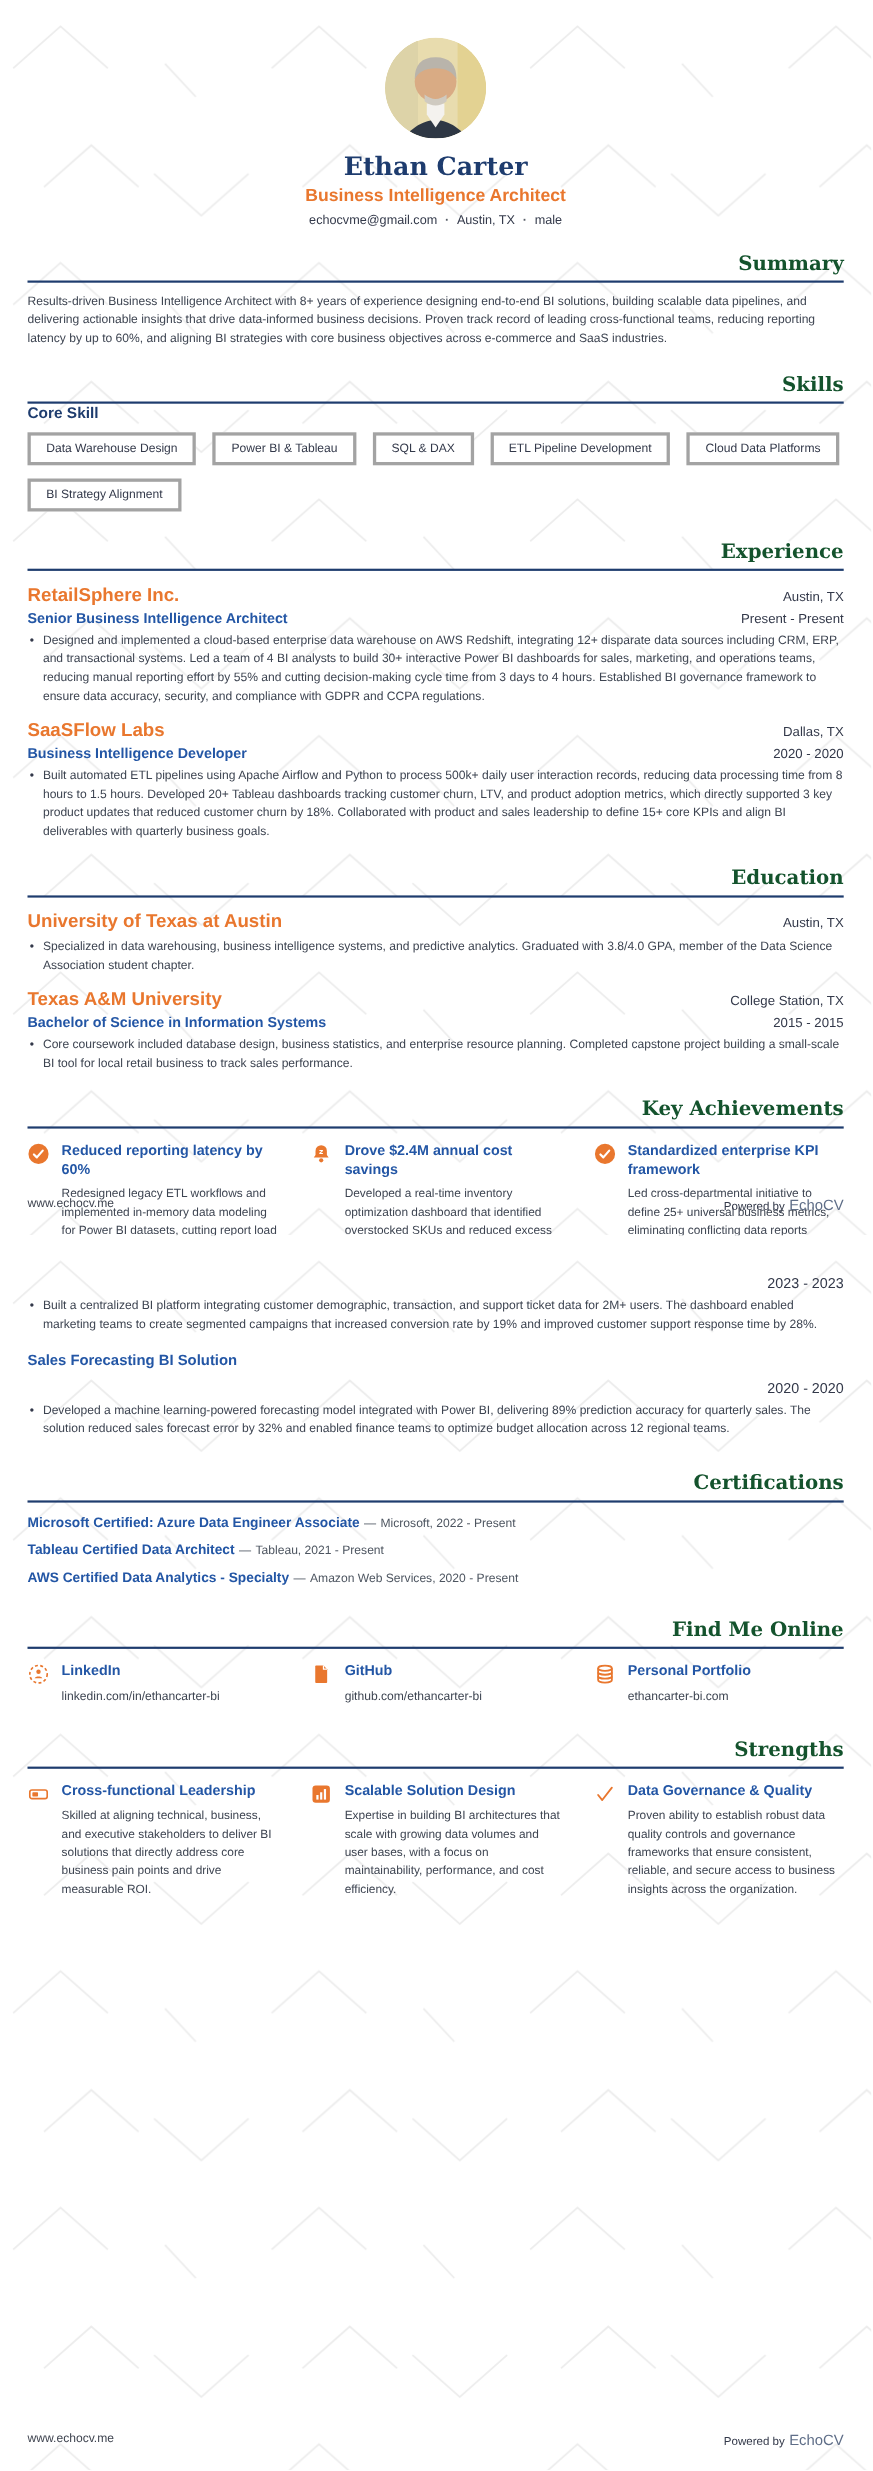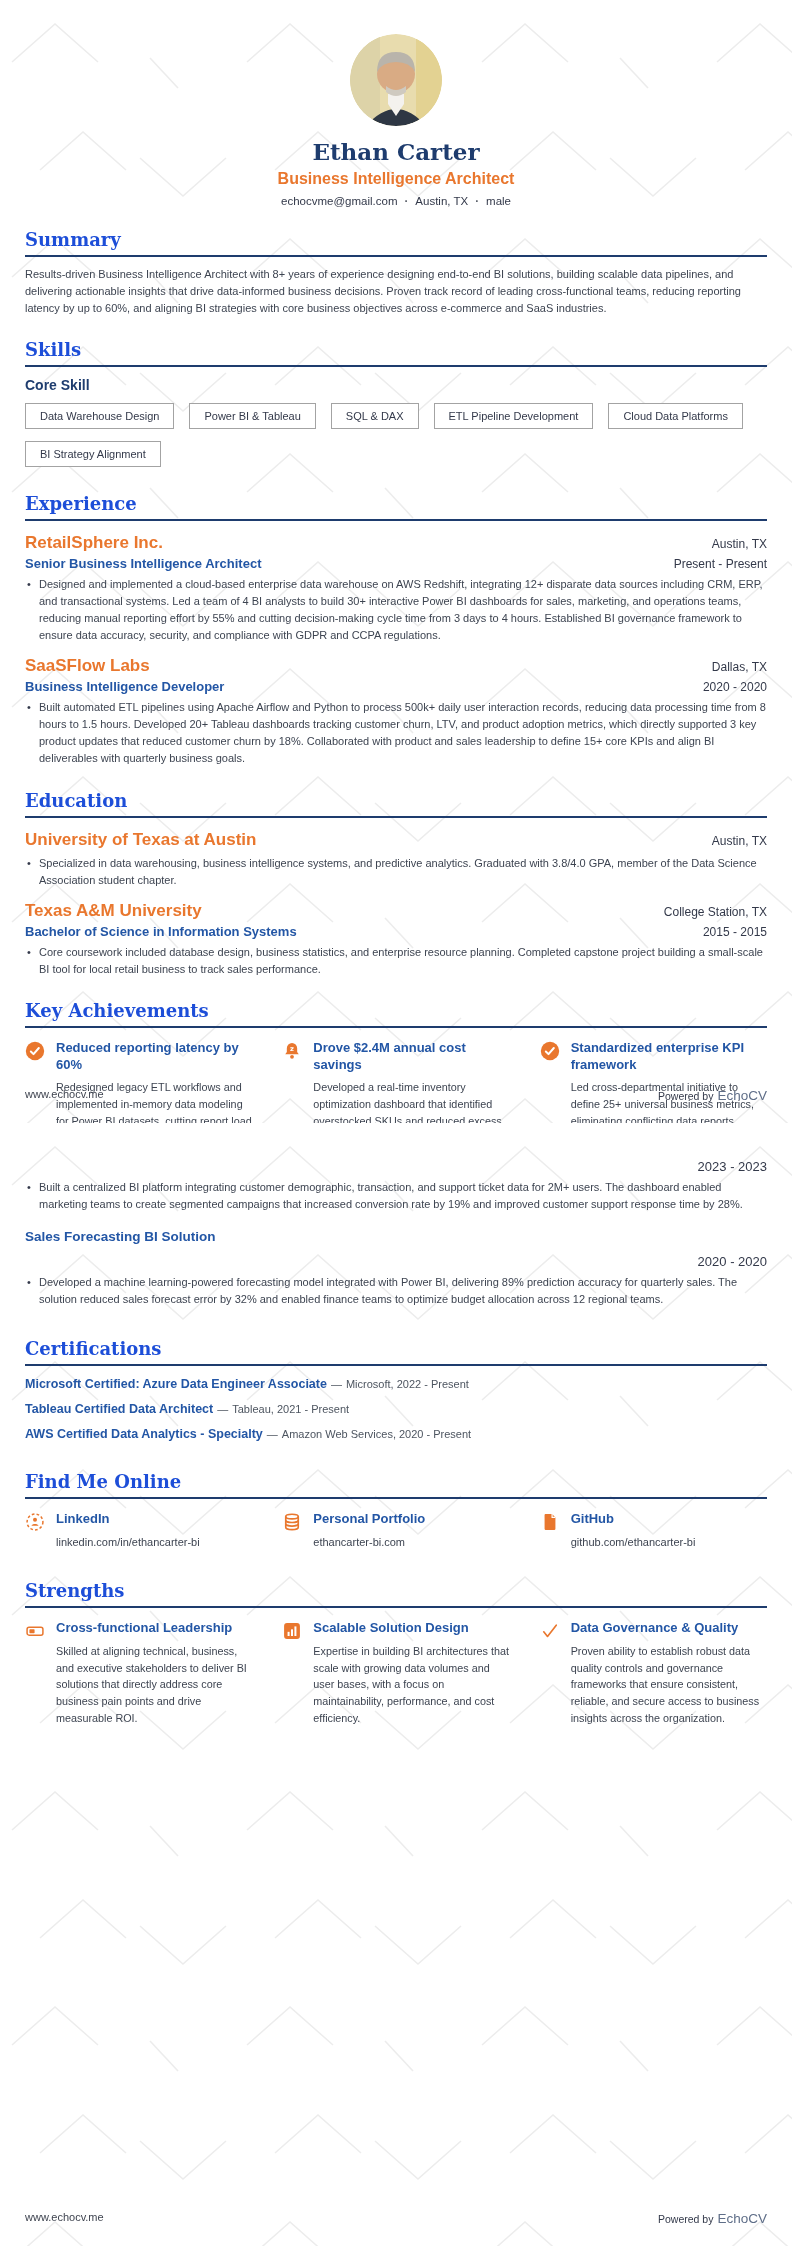--- a/index.html
+++ b/index.html
@@ -16,28 +16,28 @@
   
   .avatar-wrap { display:flex; justify-content:center; padding-top:34px; }
   .avatar { width:92px; height:92px; border-radius:50%; overflow:hidden; display:block; }
   .name { text-align:center; font-family:"DejaVu Serif", serif; font-weight:bold; font-size:23px; color:#1e3c6e; margin-top:12px; }
   .job-title { text-align:center; color:#e9772e; font-size:16px; font-weight:bold; margin-top:5px; }
   .contact { text-align:center; font-size:11.5px; color:#33394a; margin-top:7px; }
   .contact .sep { color:#565c66; margin:0 7px; font-weight:bold; }
 
   
   .section { margin-top:22px; }
-  .section-h { font-family:"DejaVu Serif", serif; font-weight:bold; font-size:18px; color:#1d4ed8; text-align:left; margin:0 0 5px 0; }
+  .section-h { font-family:"DejaVu Serif", serif; font-weight:bold; font-size:18px; color:#14532d; text-align:right; margin:0 0 5px 0; }
   .rule { height:2px; background:#1e3c6e; }
 
   .body-text { font-size:11px; line-height:1.55; margin-top:9px; }
 
-  .group-label { color:#1e3c6e; font-size:14px; font-weight:bold; margin-top:10px; }
+  .group-label { color:#1e3c6e; font-size:14px; font-weight:bold; }
   .chips { display:flex; flex-wrap:wrap; gap:12px 15px; margin-top:10px; }
-  .chip { border:1px solid #a3a3a3; padding:6px 14px; font-size:11px; color:#33394a; background:#fff; }
+  .chip { border:3px solid #a3a3a3; padding:6px 14px; font-size:11px; color:#33394a; background:#fff; }
 
   .entry { margin-top:12px; }
   .entry-row { display:flex; justify-content:space-between; align-items:baseline; }
   .company { color:#e9772e; font-size:17px; font-weight:bold; }
   .loc { font-size:12px; color:#33394a; }
   .role { color:#2356a5; font-size:13px; font-weight:bold; margin-top:3px; }
   .dates { font-size:12px; color:#33394a; }
   .bullet { position:relative; padding-left:14px; font-size:11px; line-height:1.55; margin-top:5px; }
   .bullet::before { content:"•"; position:absolute; left:2px; top:0; color:#33394a; }
 
@@ -292,42 +292,42 @@
                 <path d="M7.8 16.4c.7-2.6 7.7-2.6 8.4 0z" fill="#e9772e"></path>
               </svg>
           </span>
           <div>
             <div class="cell-title">LinkedIn</div>
             <a class="cell-url" style="display:block;">linkedin.com/in/ethancarter-bi</a>
           </div>
         </div>
         <div class="cell">
           <span class="icon">
+            <svg width="20" height="20" viewBox="0 0 24 24">
+                <path d="M6.5 2.5h8l4 4v14a1 1 0 0 1-1 1h-11a1 1 0 0 1-1-1v-17a1 1 0 0 1 1-1z" fill="#e9772e"></path>
+                <path d="M14.5 2.5v4h4" fill="none" stroke="#fff" stroke-width="1.4"></path>
+              </svg>
+          </span>
+          <div>
+            <div class="cell-title">GitHub</div>
+            <a class="cell-url" style="display:block;">github.com/ethancarter-bi</a>
+          </div>
+        </div>
+        <div class="cell">
+          <span class="icon">
             <svg width="20" height="20" viewBox="0 0 24 24" fill="none" stroke="#e9772e" stroke-width="2">
                 <ellipse cx="12" cy="5.5" rx="7.5" ry="2.8"></ellipse>
                 <path d="M4.5 5.5v4.3c0 1.5 3.4 2.8 7.5 2.8s7.5-1.3 7.5-2.8V5.5"></path>
                 <path d="M4.5 9.8v4.3c0 1.5 3.4 2.8 7.5 2.8s7.5-1.3 7.5-2.8V9.8"></path>
                 <path d="M4.5 14.1v4.3c0 1.5 3.4 2.8 7.5 2.8s7.5-1.3 7.5-2.8v-4.3"></path>
               </svg>
           </span>
           <div>
             <div class="cell-title">Personal Portfolio</div>
             <a class="cell-url" style="display:block;">ethancarter-bi.com</a>
-          </div>
-        </div>
-        <div class="cell">
-          <span class="icon">
-            <svg width="20" height="20" viewBox="0 0 24 24">
-                <path d="M6.5 2.5h8l4 4v14a1 1 0 0 1-1 1h-11a1 1 0 0 1-1-1v-17a1 1 0 0 1 1-1z" fill="#e9772e"></path>
-                <path d="M14.5 2.5v4h4" fill="none" stroke="#fff" stroke-width="1.4"></path>
-              </svg>
-          </span>
-          <div>
-            <div class="cell-title">GitHub</div>
-            <a class="cell-url" style="display:block;">github.com/ethancarter-bi</a>
           </div>
         </div>
       </div>
     </div>
 
     <div class="section" style="margin-top:32px;">
       <h2 class="section-h">Strengths</h2>
       <div class="rule"></div>
       <div class="grid3">
         <div class="cell">

